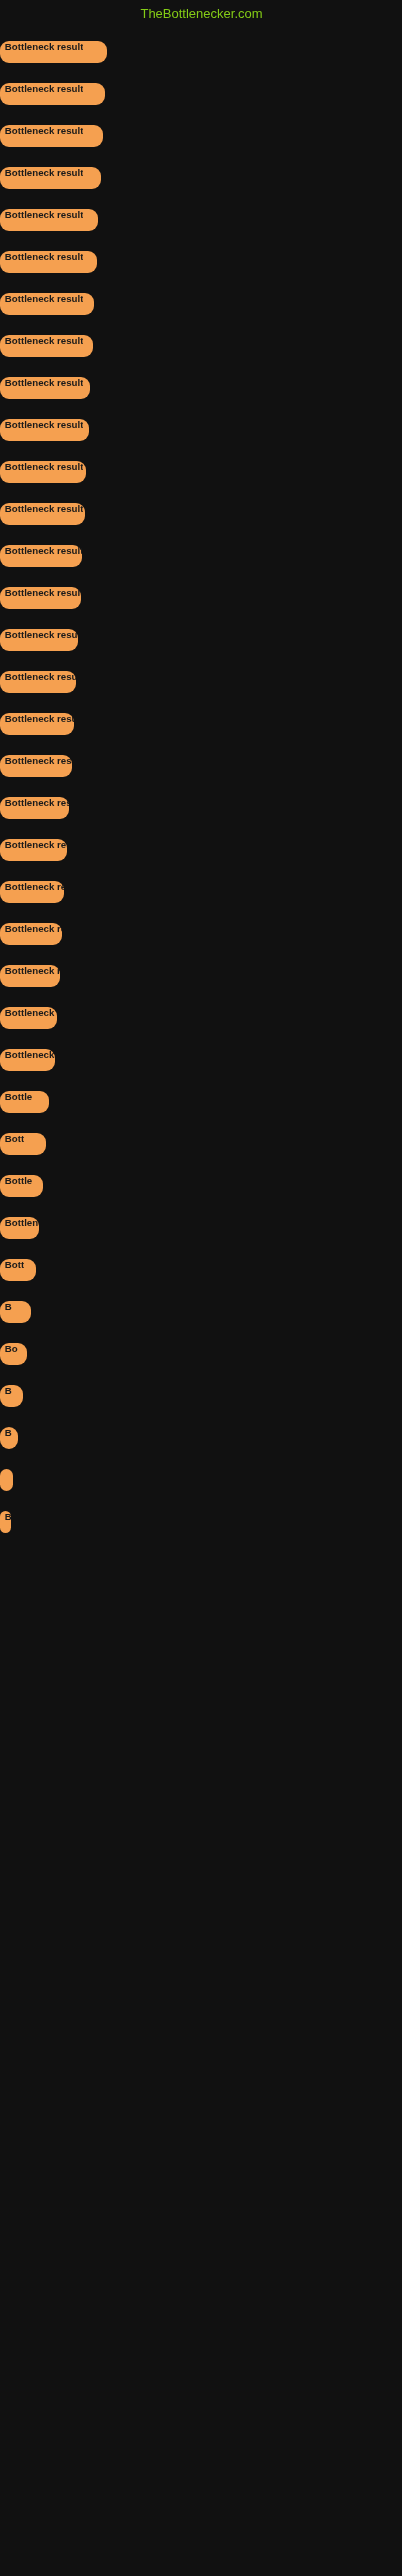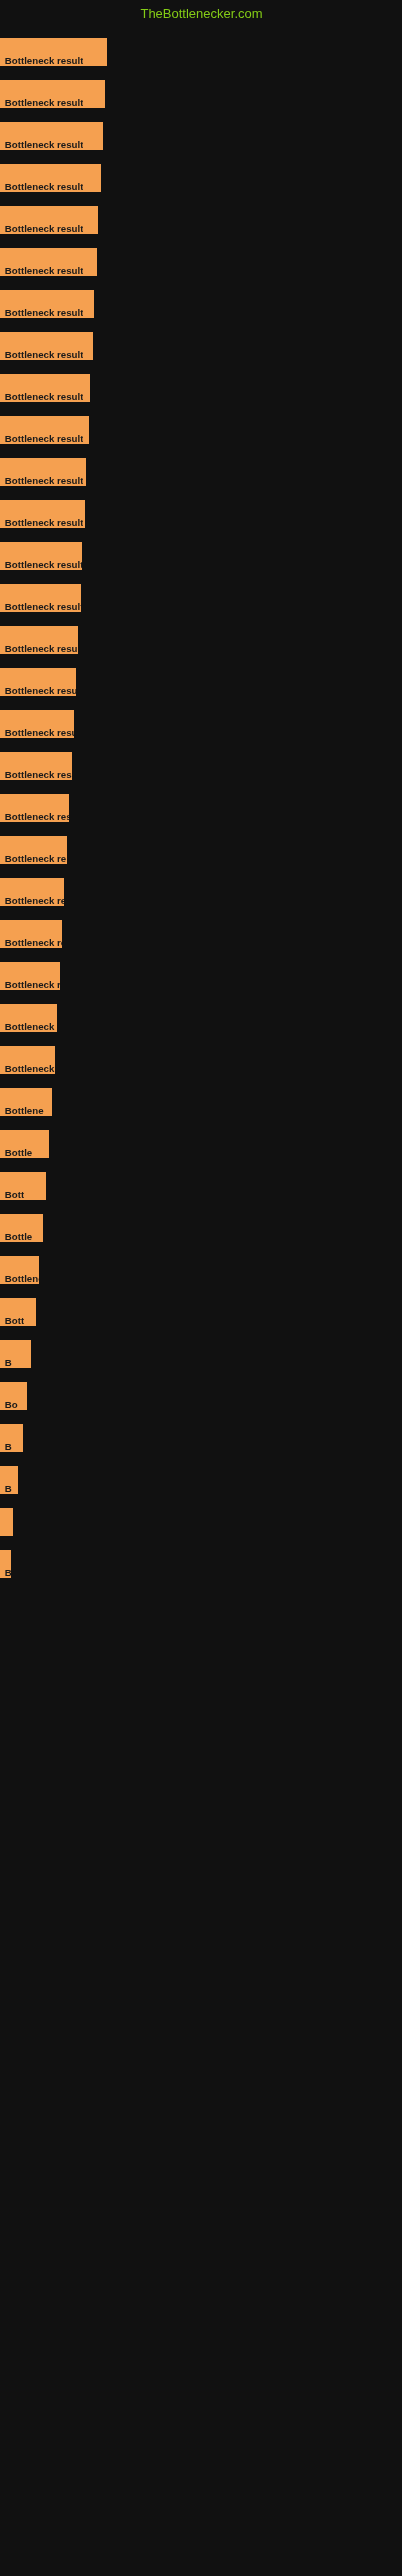--- a/index.html
+++ b/index.html
@@ -28,26 +28,27 @@
     }
     .bar-row {
       display: flex;
       align-items: center;
       margin-bottom: 0px;
       height: 42px;
       padding: 4.8px 0;
     }
     .bar {
       background-color: #f5a050;
-      height: 28px;
+      height: 22px;
       display: flex;
-      align-items: flex-end;
+      align-items: flex-start;
       padding-left: 4.8px;
       position: relative;
       min-width: 8px;
+      border-radius: 9px;
     }
     .bar-label {
       color: #1a1a1a;
       font-size: 9.7px;
       font-weight: bold;
       white-space: nowrap;
       overflow: hidden;
     }
   </style>
 </head>
@@ -177,25 +178,20 @@
       <div class="bar" style="width: 57px;">
         <span class="bar-label">Bottleneck r</span>
       </div>
     </div>
     <div class="bar-row">
       <div class="bar" style="width: 55px;">
         <span class="bar-label">Bottleneck resu</span>
       </div>
     </div>
     <div class="bar-row">
-      <div class="bar" style="width: 52px;">
-        <span class="bar-label">Bottlene</span>
-      </div>
-    </div>
-    <div class="bar-row">
       <div class="bar" style="width: 49px;">
         <span class="bar-label">Bottle</span>
       </div>
     </div>
     <div class="bar-row">
       <div class="bar" style="width: 46px;">
         <span class="bar-label">Bott</span>
       </div>
     </div>
     <div class="bar-row">

